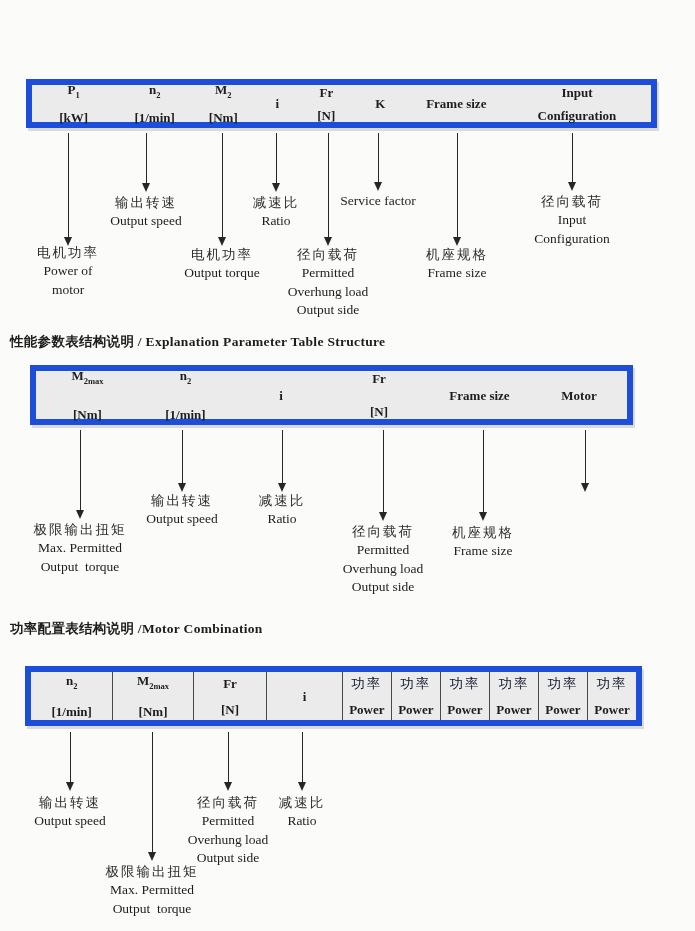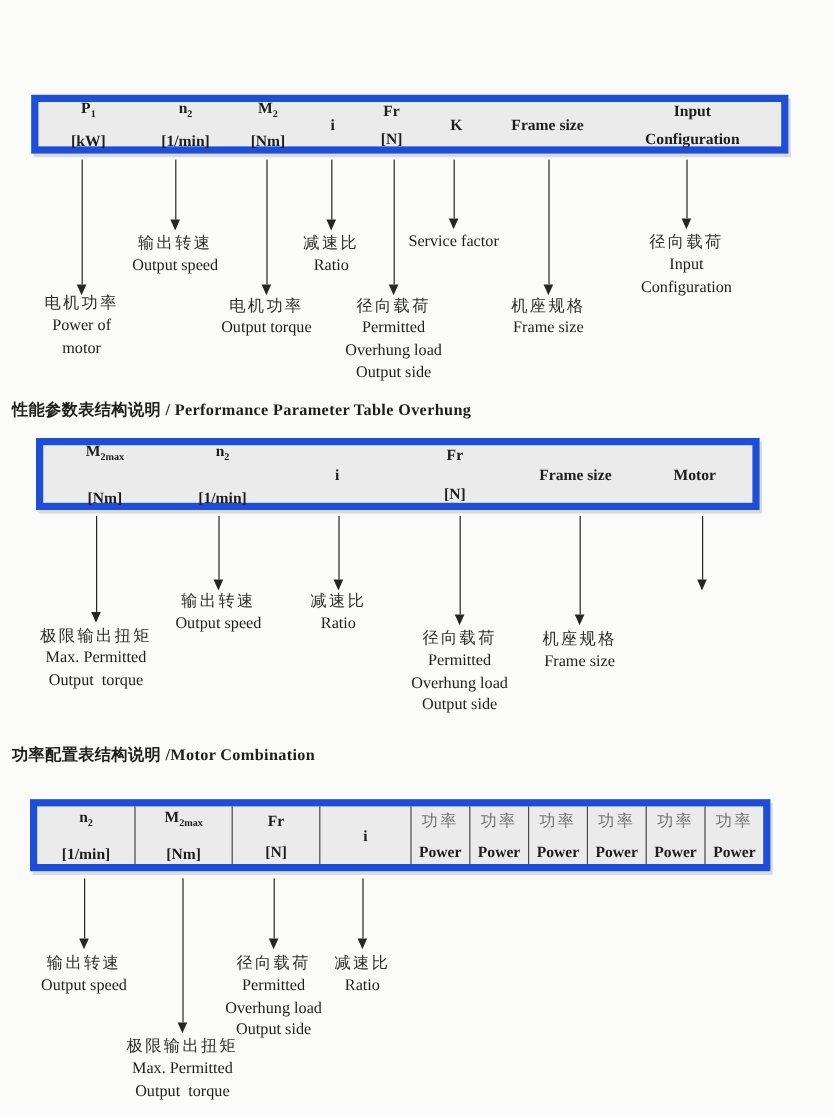--- a/index.html
+++ b/index.html
@@ -23,35 +23,35 @@
   .cell{
     box-sizing:border-box;display:flex;flex-direction:column;
     align-items:center;justify-content:center;
     font-weight:bold;font-size:13px;line-height:15px;text-align:center;
   }
   .t1 .cell{row-gap:8px;}
   .t2 .cell{row-gap:18px;}
   .t3 .cell{row-gap:11px;}
   .t3 .cell + .cell{border-left:1px solid #4a4a4a;}
   .cell sub{font-size:8.5px;font-weight:bold;}
-  .cell .cjk{font-weight:normal;font-size:13.5px;color:#737373;letter-spacing:2px;}
+  .cell .cjk{font-weight:normal;font-size:13.5px;color:#0f172a;letter-spacing:2px;}
   .arrow{position:absolute;width:1px;background:#262626;}
   .arrow::after{
     content:"";position:absolute;left:-4px;bottom:-9px;
     border:4px solid transparent;border-bottom:none;border-top:9px solid #262626;
   }
   .label{position:absolute;width:150px;text-align:center;}
   .label .zh{font-size:13.5px;line-height:19px;letter-spacing:2px;color:#2e2e2e;}
   .label .en{font-size:13.5px;line-height:18.5px;white-space:pre-wrap;color:#1d1d1d;}
 </style>
 </head>
 <body>
 
 <div class="page" id="page">
-  <div class="section-heading" style="top:333px">性能参数表结构说明 / Performance Parameter Table Overhung</div>
+  <div class="section-heading" style="top:333px">性能参数表结构说明 / Explanation Parameter Table Structure</div>
   <div class="section-heading" style="top:620px">功率配置表结构说明 /Motor Combination</div>
 
 <div class="htable t1" style="left: 26px; top: 79px; width: 631px; height: 49px;">
       <div class="cell" style="width: 85px;">
         <div class="sym">P<sub>1</sub></div>
         <div class="unit">[kW]</div>
       </div>
       <div class="cell" style="width: 80px;">
         <div class="sym">n<sub>2</sub></div>
         <div class="unit">[1/min]</div>

